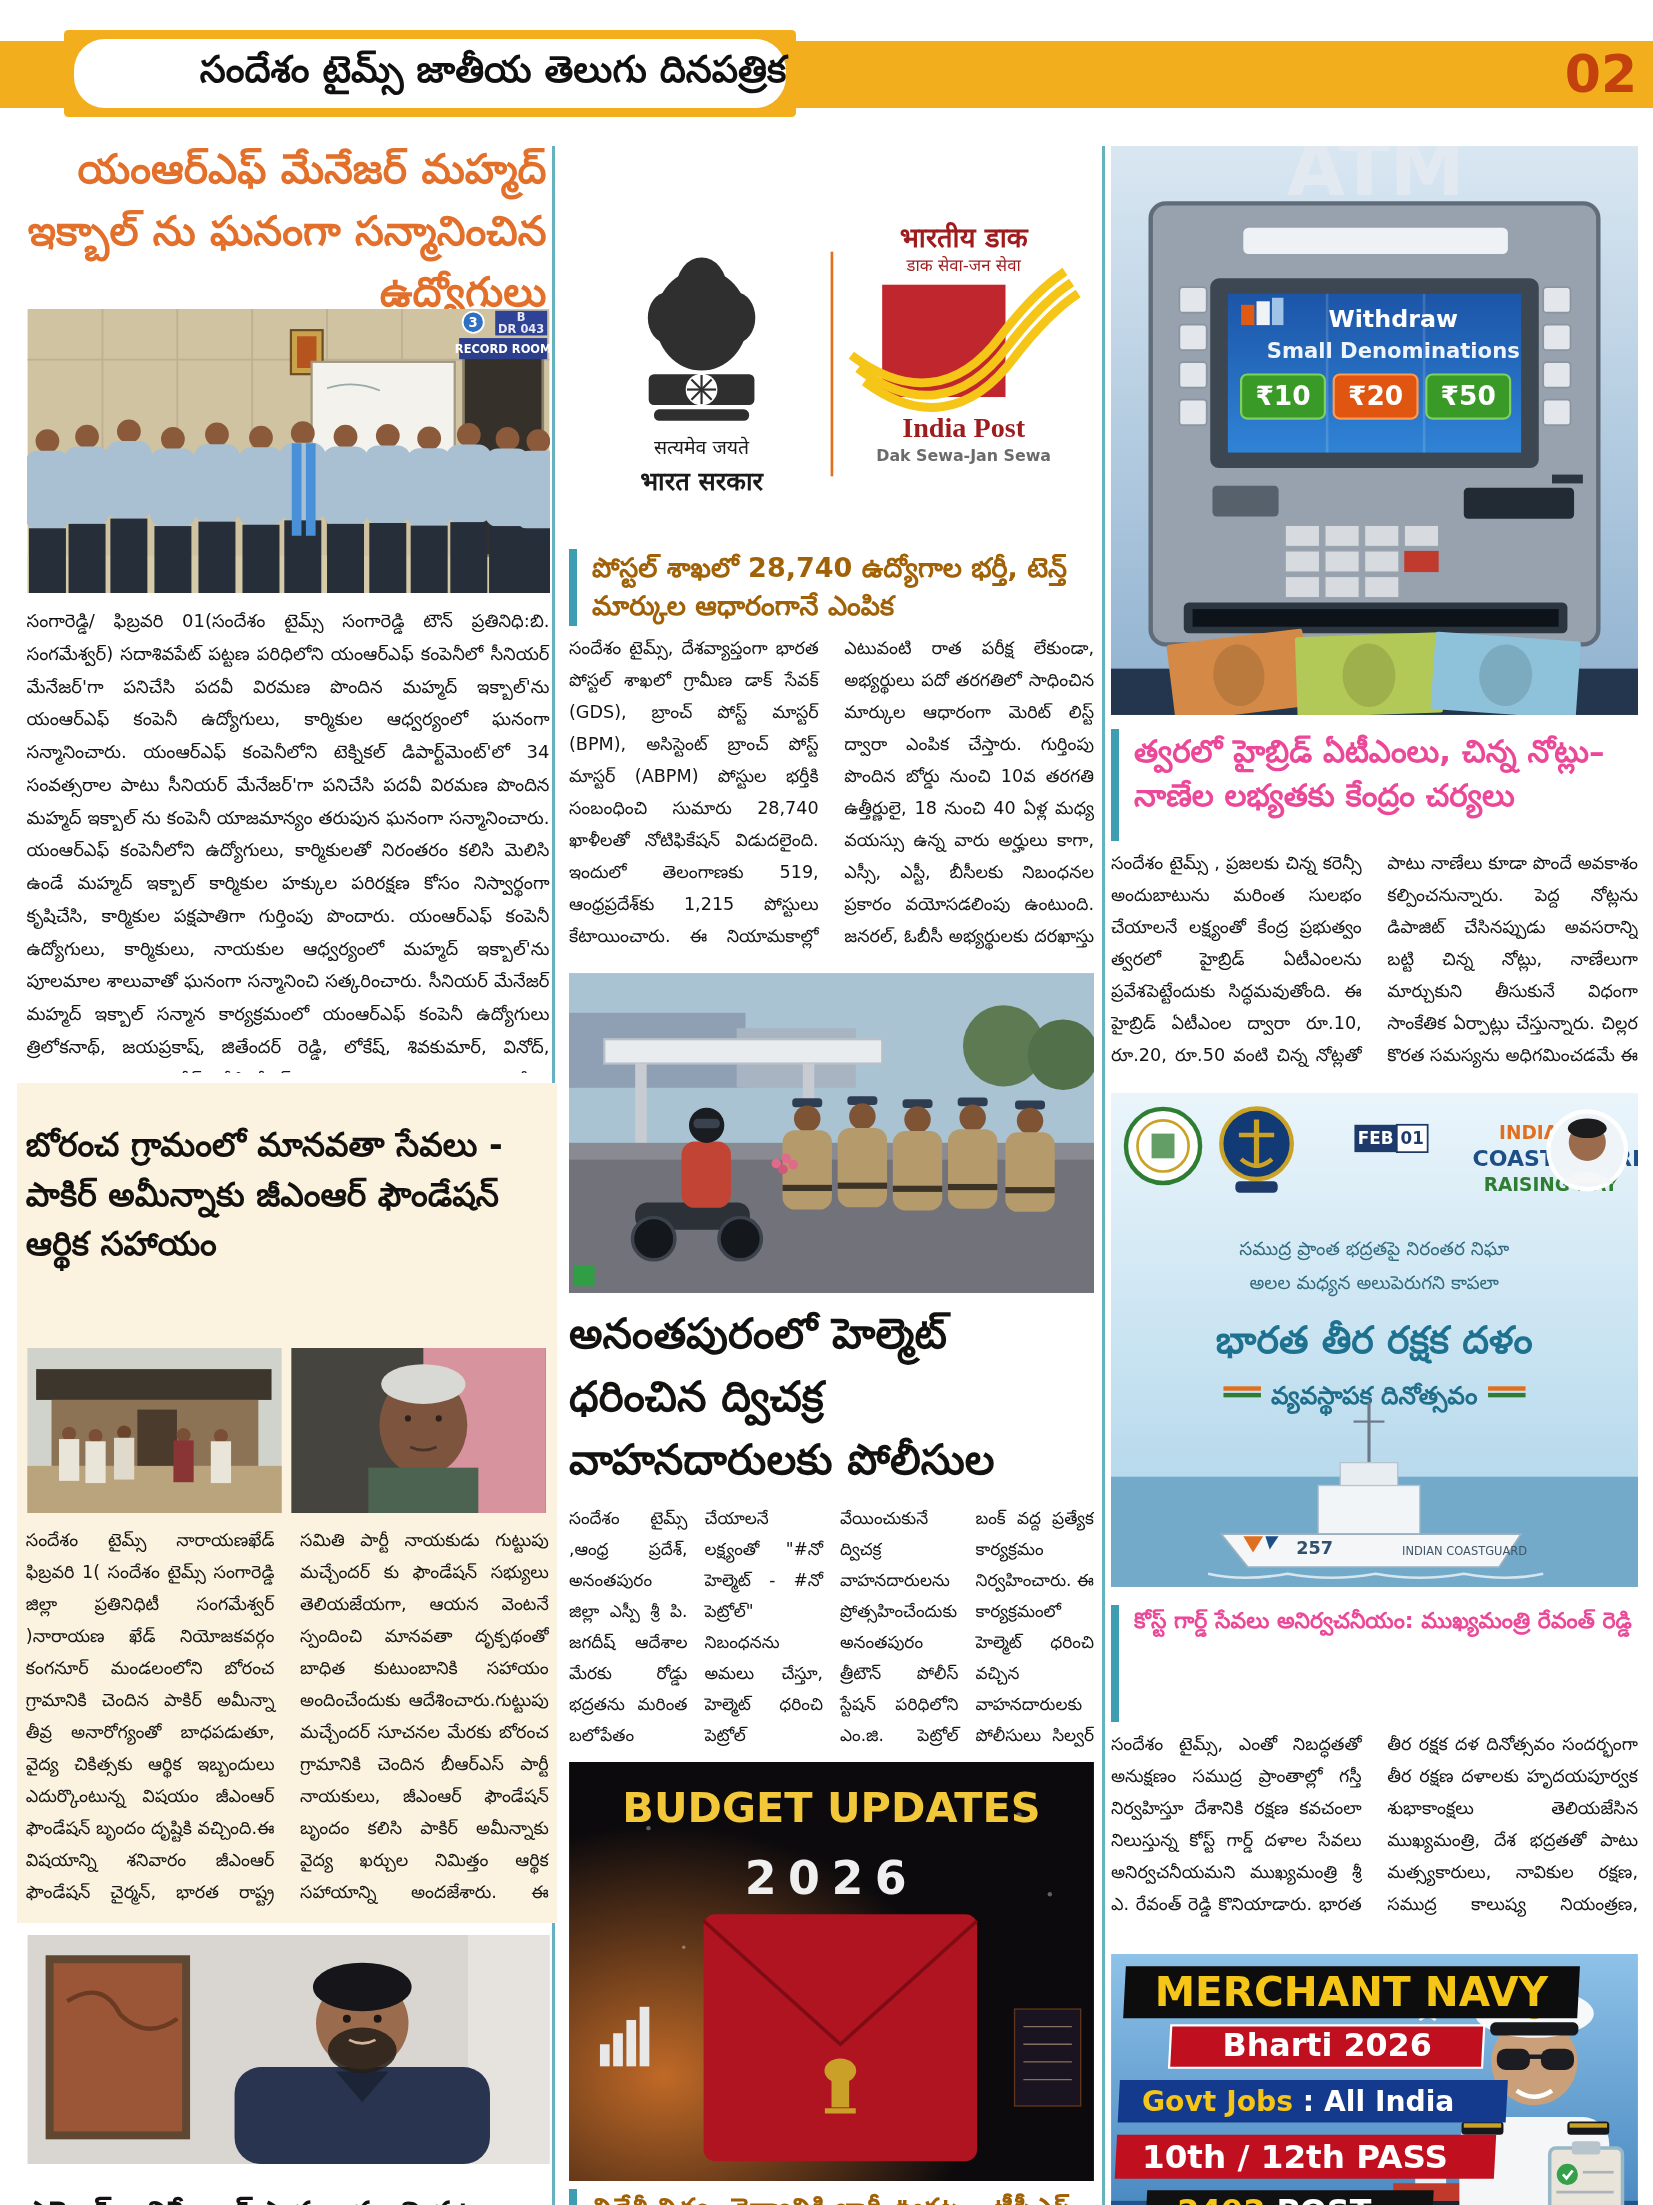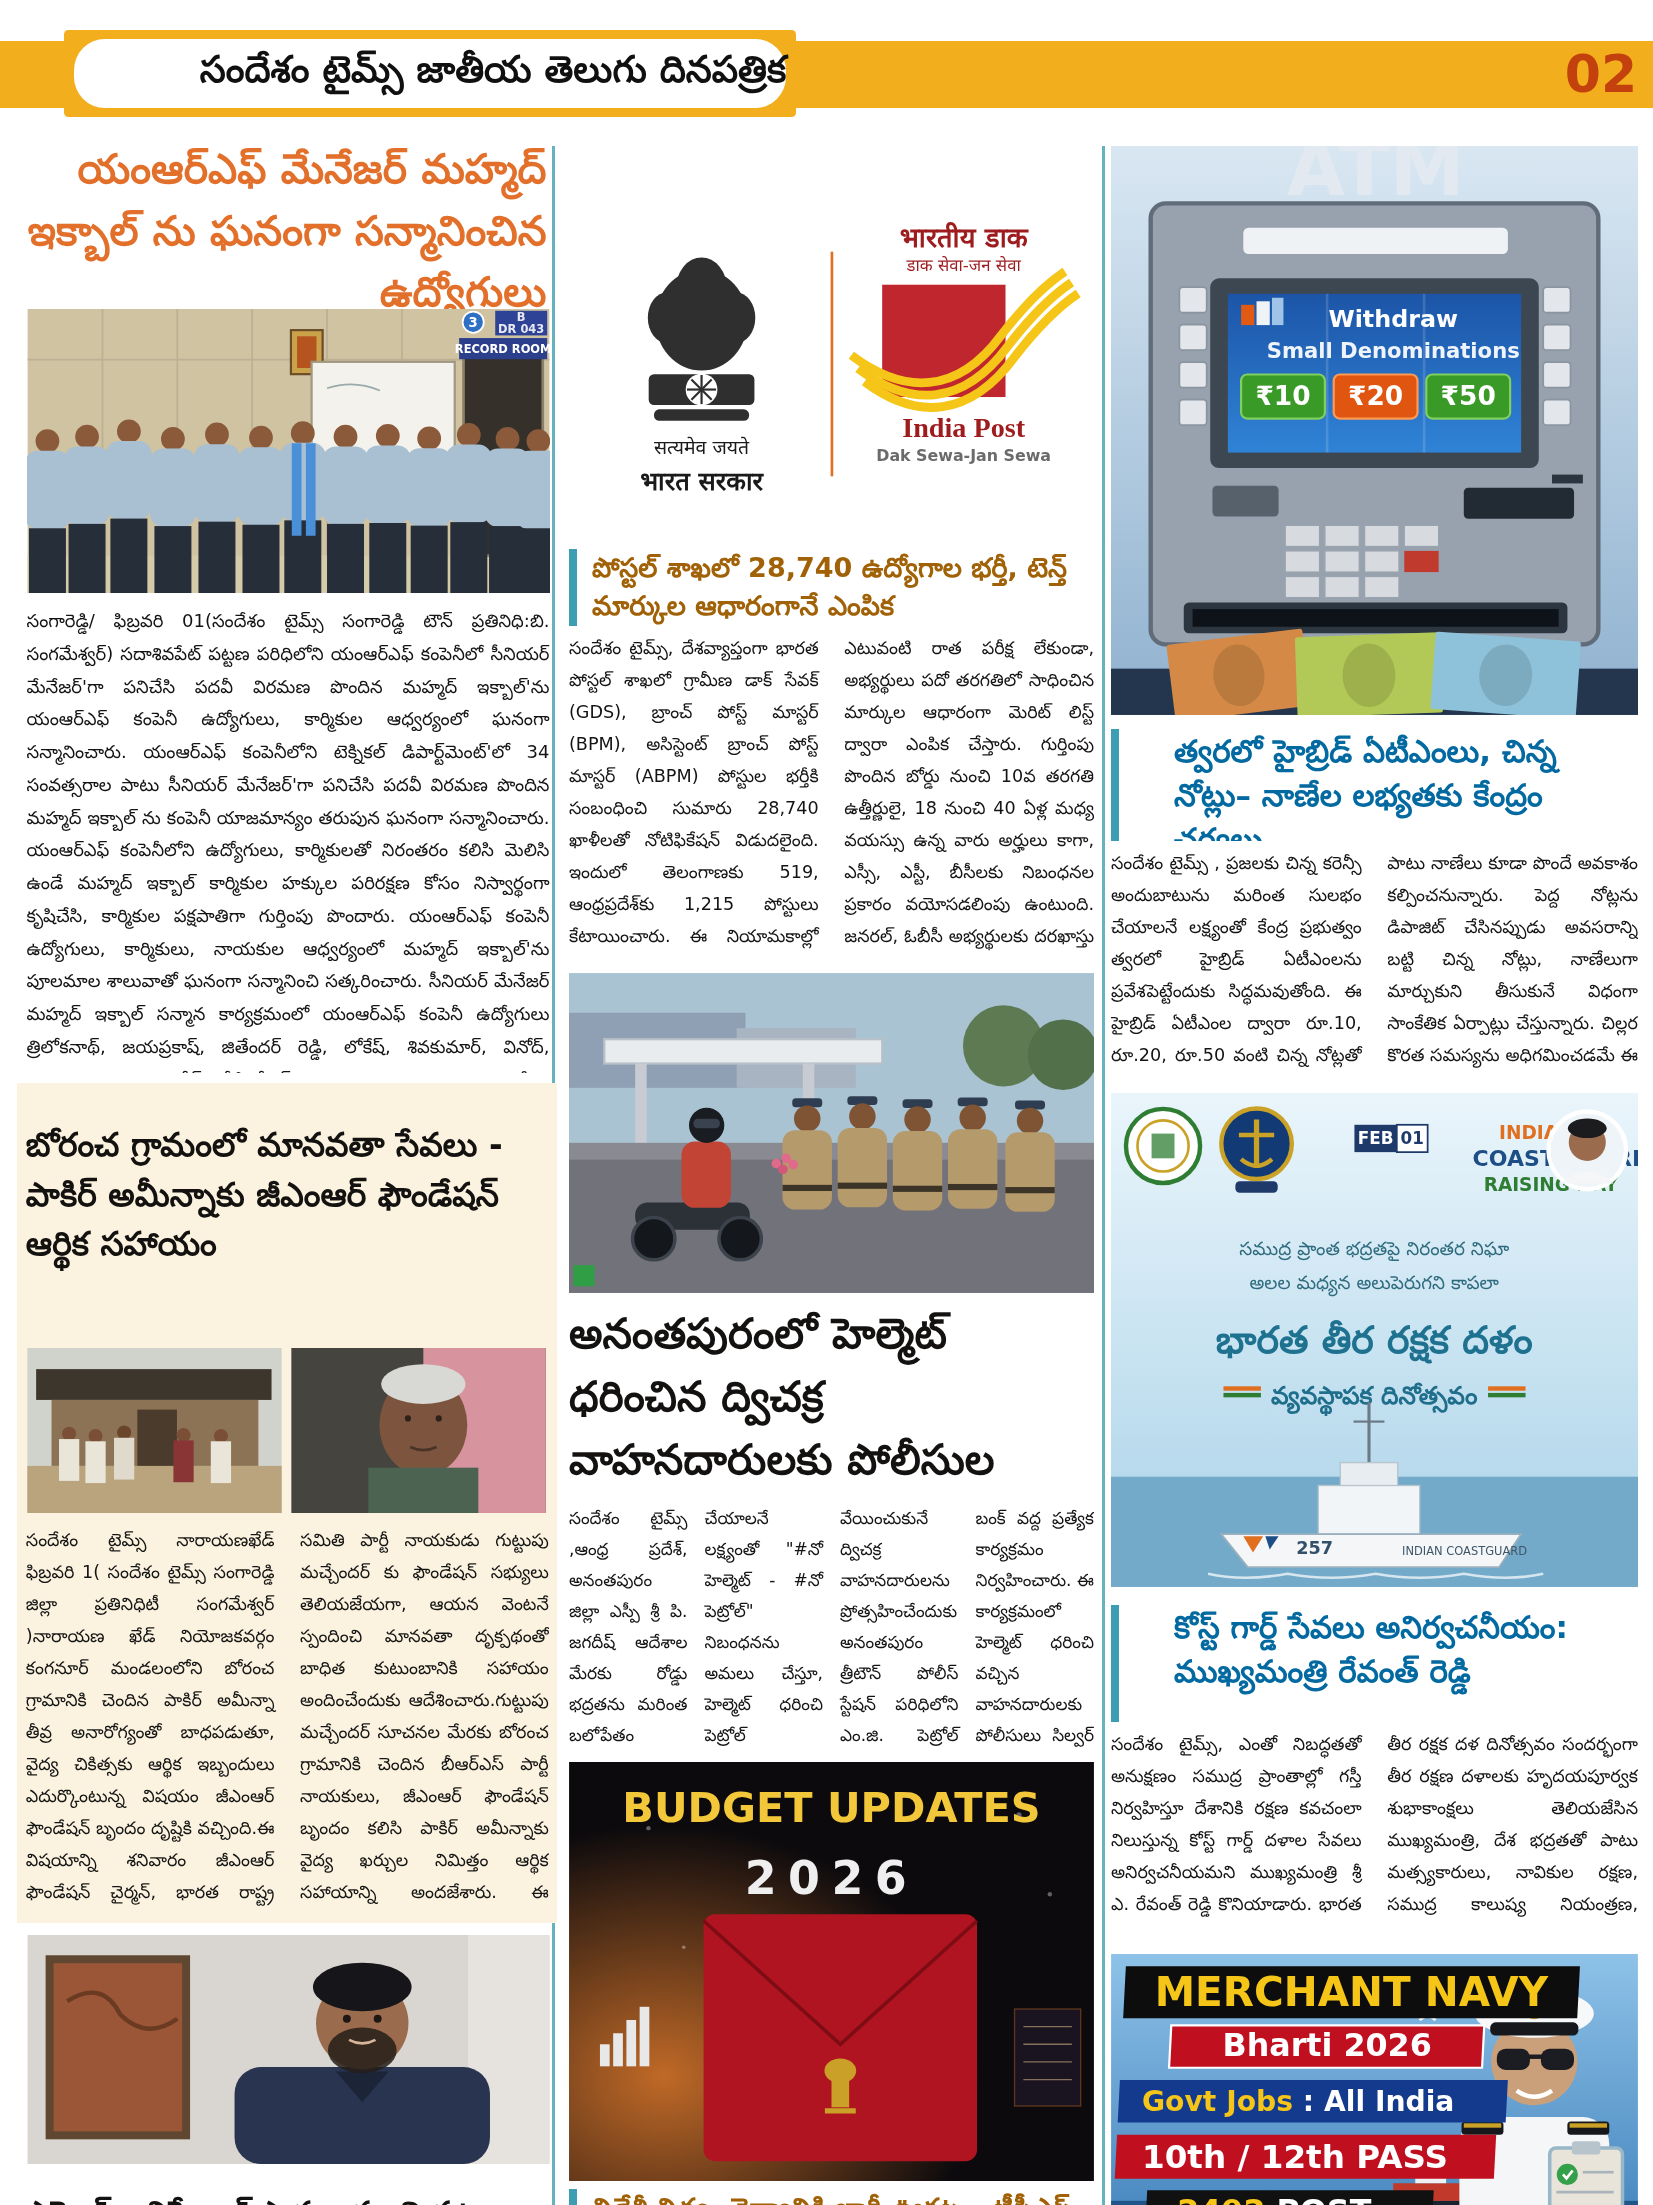--- a/index.html
+++ b/index.html
@@ -15,21 +15,21 @@
   .page-num{left:1557px;top:44px;width:88px;text-align:center;font-size:52px;font-weight:700;color:#c2410c;}
   
   .vdiv{width:3.1px;background:#4BA6B4;opacity:.85;}
   
   .h-orange{color:#E2702B;font-weight:700;text-align:right;font-size:41px;line-height:1.5;}
   .h-blk-c{color:#141210;font-weight:700;text-align:left;line-height:1.5;}
   .sec-head{display:flex;align-items:stretch;}
   .sec-bar{width:8px;background:#3D9DB3;margin-right:15px;flex:none;}
   .sec-txt{font-weight:700;line-height:1.42;}
   .teal{color:#a16207;}
-  .blk{color:#0369a1;margin-left:40px;}
+  .blk{color:#ec4899;}
   
   .bt{font-size:18px;line-height:1.82;text-align:justify;color:#141414;overflow:hidden;}
   .c2{column-count:2;column-gap:25.6px;}
   .c4{column-count:4;column-gap:17px;font-size:17px;}
   .cream{background:#FBF3DF;}
   svg text{font-family:"DejaVu Sans","Liberation Sans",sans-serif;}
   .serif{font-family:"Liberation Serif","DejaVu Serif",serif;}
 </style>
 </head>
 <body>
@@ -436,21 +436,21 @@
       <polygon points="300,1005 345,1005 322,1042" fill="#e07020"></polygon>
       <polygon points="350,1005 380,1005 360,1035" fill="#1d4f86"></polygon>
       <text x="420" y="1045" font-size="40" font-weight="bold" fill="#33506b">257</text>
       <text x="660" y="1048" font-size="26" fill="#3e5668">INDIAN COASTGUARD</text>
       <path d="M220,1090 q80,18 180,0 q100,18 200,0 q100,18 200,0 q100,18 180,0" stroke="#ffffff" stroke-width="6" fill="none" opacity="0.7"></path>
     </g>
   </svg>
 
   <div class="abs sec-head" style="left:1111px;top:1605px;width:527px;height:117px;">
     <div class="sec-bar"></div>
-    <div class="sec-txt blk" style="font-size:31px;overflow:hidden;">కోస్ట్ గార్డ్ సేవలు అనిర్వచనీయం: ముఖ్యమంత్రి రేవంత్ రెడ్డి</div>
+    <div class="sec-txt blk" style="font-size:22px;overflow:hidden;">కోస్ట్ గార్డ్ సేవలు అనిర్వచనీయం: ముఖ్యమంత్రి రేవంత్ రెడ్డి</div>
   </div>
   <div class="abs bt c2" style="left:1111px;top:1728px;width:527px;height:218px;font-size:17.6px;">సందేశం టైమ్స్, ఎంతో నిబద్ధతతో అనుక్షణం సముద్ర ప్రాంతాల్లో గస్తీ నిర్వహిస్తూ దేశానికి రక్షణ కవచంలా నిలుస్తున్న కోస్ట్ గార్డ్ దళాల సేవలు అనిర్వచనీయమని ముఖ్యమంత్రి శ్రీ ఎ. రేవంత్ రెడ్డి కొనియాడారు. భారత తీర రక్షక దళ దినోత్సవం సందర్భంగా తీర రక్షణ దళాలకు హృదయపూర్వక శుభాకాంక్షలు తెలియజేసిన ముఖ్యమంత్రి, దేశ భద్రతతో పాటు మత్స్యకారులు, నావికుల రక్షణ, సముద్ర కాలుష్య నియంత్రణ, పర్యావరణ పరిరక్షణ, ఆపత్కాలాల్లో రెస్క్యూ ఆపరేషన్లు వంటి అనేక కీలక బాధ్యతలను సమర్థవంతంగా నిర్వర్తిస్తున్న కోస్ట్ గార్డ్ అధికారులు, సిబ్బంది, యంత్రాంగం మరియు వారి కుటుంబాలకు ప్రత్యేక అభినందనలు తెలిపారు.</div>
 
   <svg class="abs" style="left:1111px;top:1954px;" width="527" height="313" viewBox="0 0 1195 710">
     <defs>
       <linearGradient id="mnbg" x1="0" y1="0" x2="0" y2="1">
         <stop offset="0" stop-color="#8ec2e8"></stop>
           <stop offset="1" stop-color="#3a7cb8"></stop>
       </linearGradient>
     </defs>

